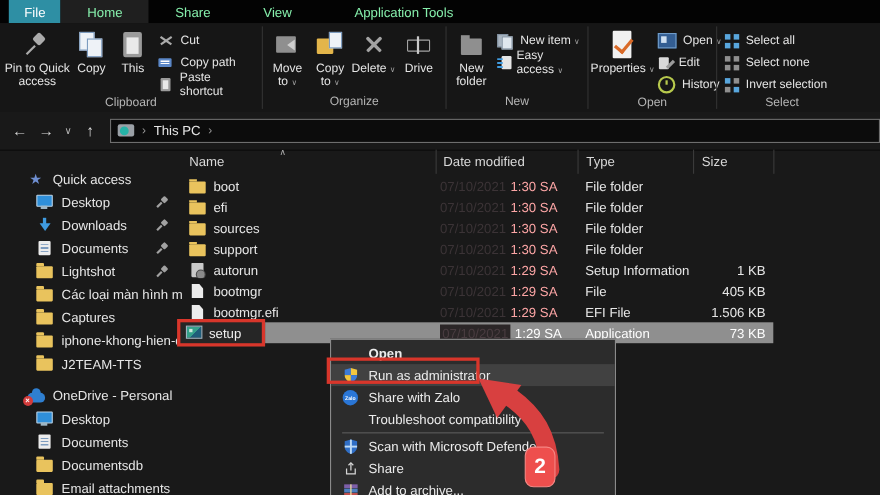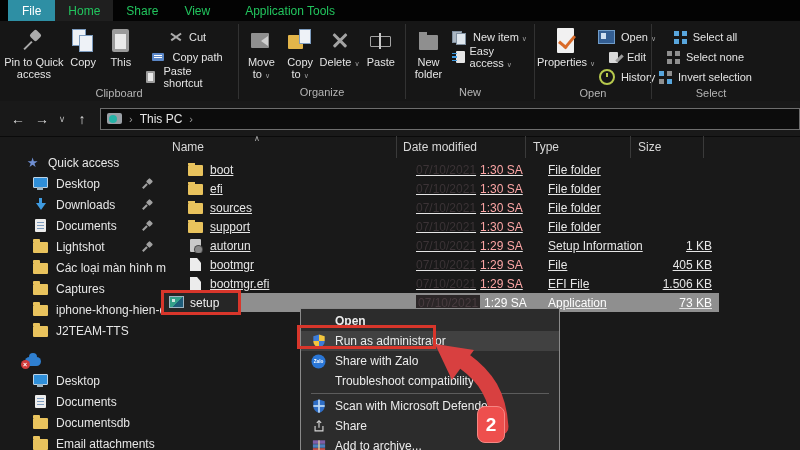--- a/index.html
+++ b/index.html
@@ -1,35 +1,35 @@
 <!DOCTYPE html>
 <html><head>
 <meta charset="utf-8">
 <style>
   html,body{margin:0;padding:0;background:#000;}
   .window{position:relative;width:800px;height:450px;background:#191919;overflow:hidden;
           font-family:"Liberation Sans",sans-serif;color:#e6e6e6;font-size:12px;}
 
   
   .tabbar{position:absolute;top:0;left:0;right:0;height:21px;background:#030303;display:flex;align-items:stretch;}
-  .tab{display:flex;align-items:center;padding:0 13px;color:#22c55e;font-size:12px;}
+  .tab{display:flex;align-items:center;padding:0 24px;color:#86efac;font-size:12px;}
   .tab-file{background:#2e8fa4;color:#fff;margin-left:8px;padding:0 14px;}
   .tab-active{background:#1f1f1f;}
   .tab-apptools{margin-left:9px;}
 
   
   .ribbon{position:absolute;top:21px;left:0;right:0;height:80px;background:#161616;display:flex;border-bottom:1px solid #000;}
   .rg{display:flex;flex-direction:column;box-sizing:border-box;}
   .rg-c{flex:1;display:flex;align-items:flex-start;padding:4px 3px 0 3px;}
   .rg-l{height:15px;text-align:center;font-size:11px;color:#b5b5b5;}
   .rsep{width:1px;background:#323232;margin:3px 0 2px 0;}
   .bigbtn{display:flex;flex-direction:column;align-items:center;text-align:center;font-size:11px;
           line-height:12px;color:#e4e4e4;padding-top:1px;}
   .bigbtn .icbox{height:30px;display:flex;align-items:center;justify-content:center;}
-  .smallstack{display:flex;flex-direction:column;padding-top:2px;align-items:center;}
+  .smallstack{display:flex;flex-direction:column;padding-top:2px;}
   .sbtn{display:flex;align-items:center;gap:6px;height:20px;font-size:11px;color:#e4e4e4;padding:0 4px;}
   .dd::after{content:"\2228";font-size:7px;color:#9f9f9f;margin-left:3px;}
 
   .ico{position:relative;display:inline-block;}
   
   .rb-pin{width:24px;height:26px}
   .rb-pin::before{content:"";position:absolute;left:9px;top:3px;width:9px;height:9px;background:#ababab;border-radius:2px;transform:rotate(45deg)}
   .rb-pin::after{content:"";position:absolute;left:5px;bottom:3px;width:2px;height:11px;background:#ababab;transform:rotate(45deg)}
   .rb-copy{width:26px;height:26px}
   .rb-copy::before{content:"";position:absolute;left:2px;top:1px;width:12px;height:15px;background:#eef2f7;border:1px solid #7d9cbf}
@@ -127,21 +127,21 @@
   .list{flex:1;position:relative;}
   .lheader{position:absolute;top:0;left:0;height:22px;display:flex;color:#d8d8d8;}
   .hcell{box-sizing:border-box;display:flex;align-items:center;position:relative;}
   .hcell+.hcell,.hdiv{border-left:1px solid #3a3a3a;}
   .h-name{width:230px;padding-left:6px;}
   .h-date{width:129px;padding-left:6px;}
   .h-type{width:105px;padding-left:7px;}
   .h-size{width:73px;padding-left:7px;}
   .hdiv{width:1px;height:22px;}
   .sortcaret{position:absolute;left:88px;top:-2px;font-size:8px;color:#b0b0b0;}
-  .rows{position:absolute;top:24px;left:16px;text-decoration:underline;}
+  .rows{position:absolute;top:24px;left:0;}
   .frow{height:19px;display:flex;align-items:center;width:537px;}
   .c-name{width:230px;box-sizing:border-box;display:flex;align-items:center;gap:7px;padding-left:6px;overflow:hidden;}
   .c-name .fic{width:15px;flex:none;display:flex;justify-content:center;}
   .c-date{width:129px;box-sizing:border-box;padding-left:4px;white-space:nowrap;}
   .c-date .d{color:#3b3336;}
   .c-date .t{color:#fca5a5;margin-left:4px;}
   .c-type{width:105px;box-sizing:border-box;padding-left:7px;}
   .c-size{width:73px;box-sizing:border-box;text-align:right;padding-right:7px;}
   .frow.sel{background:#8f8f8f;color:#f6f6f6;}
   .frow.sel .c-type,.frow.sel .c-size,.frow.sel .c-date .t{color:#fdfdfd;}
@@ -231,21 +231,21 @@
         <div class="bigbtn" style="width:42px">
           <span class="icbox">
               <span class="ico rb-del"></span>
             </span>
           <span class="dd">Delete</span>
         </div>
         <div class="bigbtn" style="width:46px">
           <span class="icbox">
               <span class="ico rb-ren"></span>
             </span>
-          <span>Paste</span>
+          <span>Drive</span>
         </div>
       </div>
       <div class="rg-l">Organize</div>
     </div>
     <div class="rsep"></div>
 
     <div class="rg" style="width:128px">
       <div class="rg-c">
         <div class="bigbtn" style="width:46px">
           <span class="icbox">
@@ -388,20 +388,21 @@
         <span class="sic">
             <span class="ico ic-folder"></span>
           </span>
         <span>J2TEAM-TTS</span>
       </div>
       <div class="side-gap"></div>
       <div class="side-item lvl0">
         <span class="sic">
             <span class="ico ic-cloud err"></span>
           </span>
+        <span>OneDrive - Personal</span>
       </div>
       <div class="side-item lvl1">
         <span class="sic">
             <span class="ico ic-desktop"></span>
           </span>
         <span>Desktop</span>
       </div>
       <div class="side-item lvl1">
         <span class="sic">
             <span class="ico ic-doc"></span>

